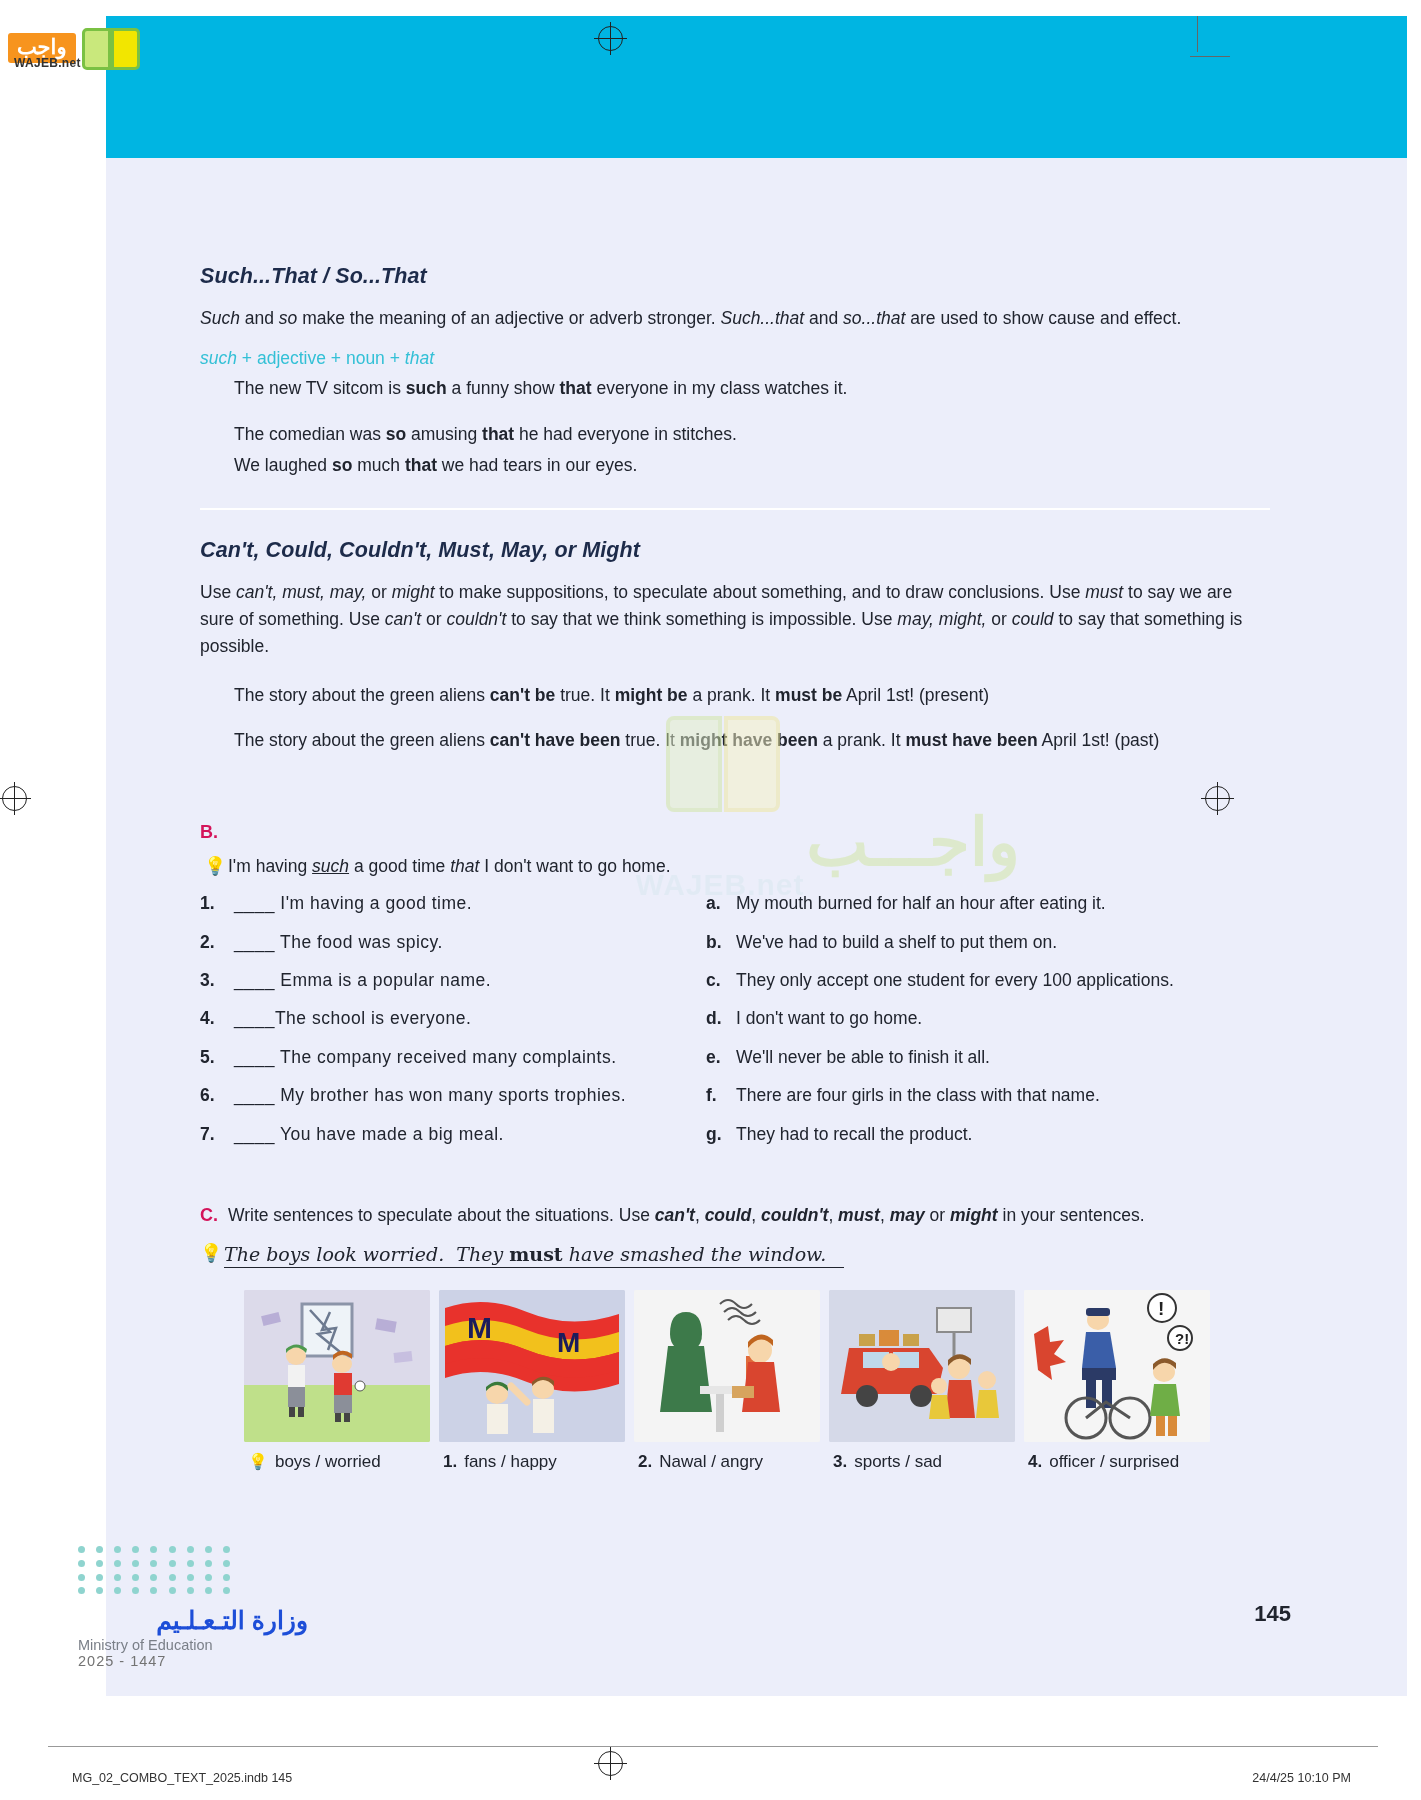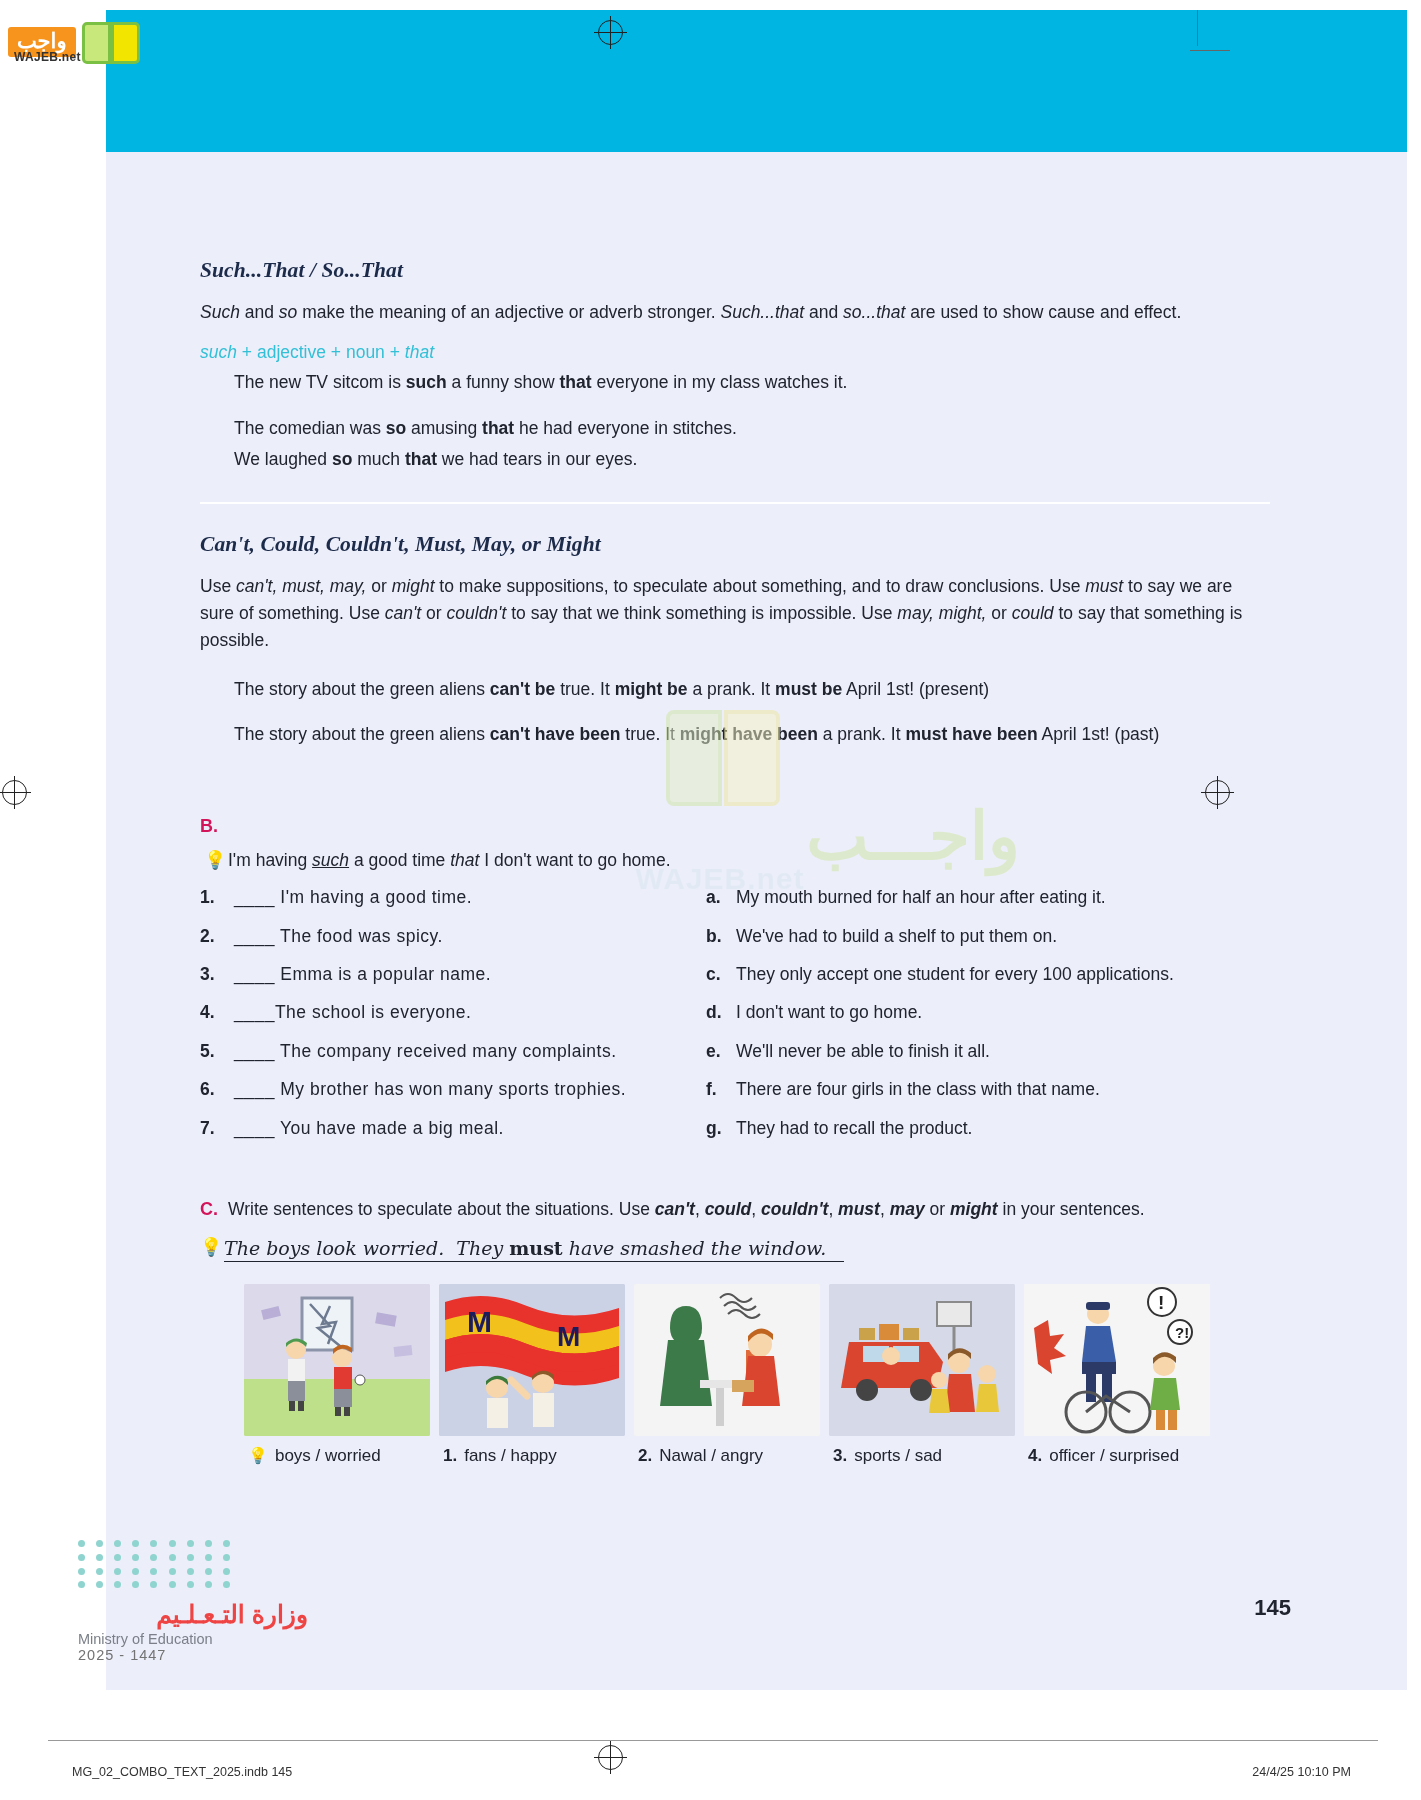--- a/index.html
+++ b/index.html
@@ -9,21 +9,21 @@
     height: 1800px;
     background: #ffffff;
     font-family: "Liberation Sans", sans-serif;
     position: relative;
     overflow: hidden;
   }
 
   
   .page {
     position: absolute;
-    left: 0; top: 10px;
+    left: 0; top: 16px;
     width: 1421px; height: 1444px;
     background: #ffffff;
   }
   .content-bg {
     position: absolute;
     left: 105px; top: 0;
     width: 1302px; height: 1680px;
     background: #eceefa;
   }
   .cyan-band {
@@ -123,21 +123,20 @@
     left: 200px; top: 248px;
     width: 1070px;
   }
   h2.sec-title {
     font-size: 21.5px;
     font-style: italic;
     font-weight: bold;
     color: #1d2b4a;
     margin: 0 0 16px 0;
     letter-spacing: .1px;
-    font-family: Liberation Serif, serif;
   }
   p.body {
     font-size: 17.5px;
     color: #20242e;
     line-height: 1.55;
     margin: 0 0 16px 0;
   }
   p.body em { font-style: italic; }
   .formula {
     font-size: 17.5px;
@@ -291,21 +290,21 @@
     grid-template-rows: repeat(4, 1fr);
     gap: 3px;
     margin-bottom: 8px;
   }
   .moe-dots span {
     width: 7px; height: 7px; border-radius: 50%;
     background: #8fd4cf;
   }
   .moe-ar {
     font-size: 25px;
-    color: #ef4444;
+    color: #1d4ed8;
     direction: rtl;
     letter-spacing: 1px;
     font-weight: bold;
   }
   .moe-en {
     font-size: 14.5px;
     color: #7a7f88;
     margin-top: 2px;
   }
   .moe-yr {

